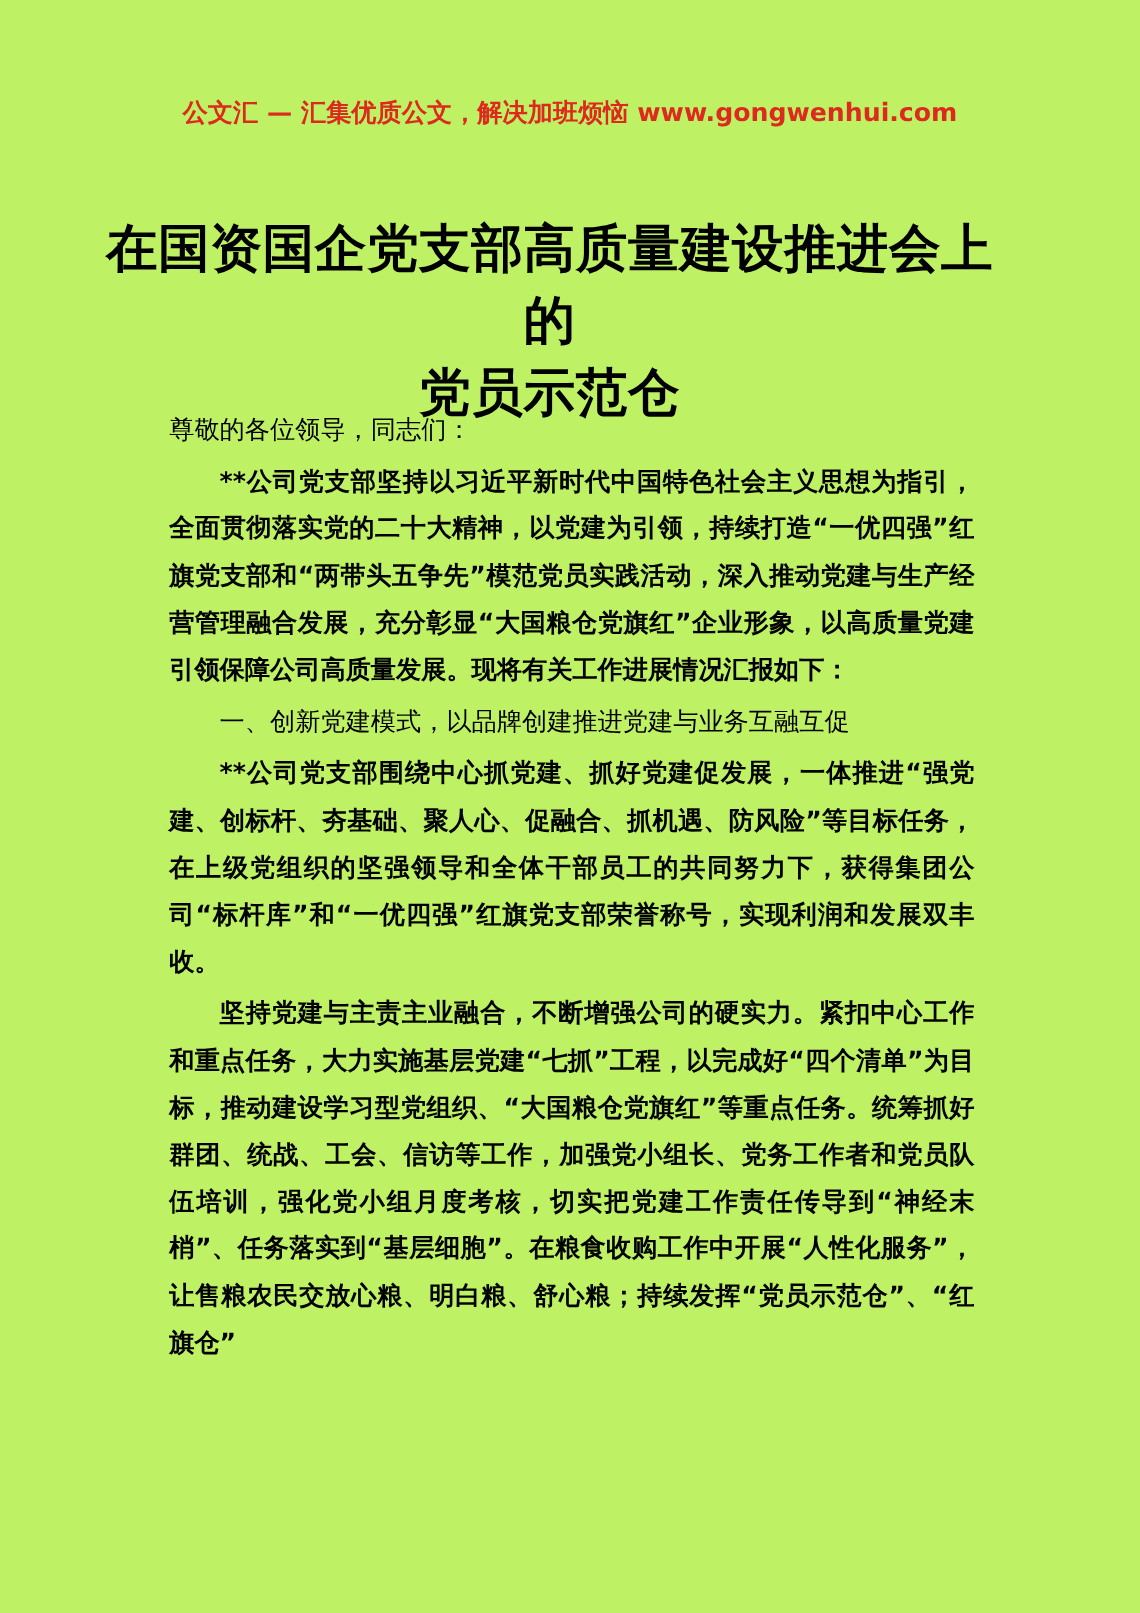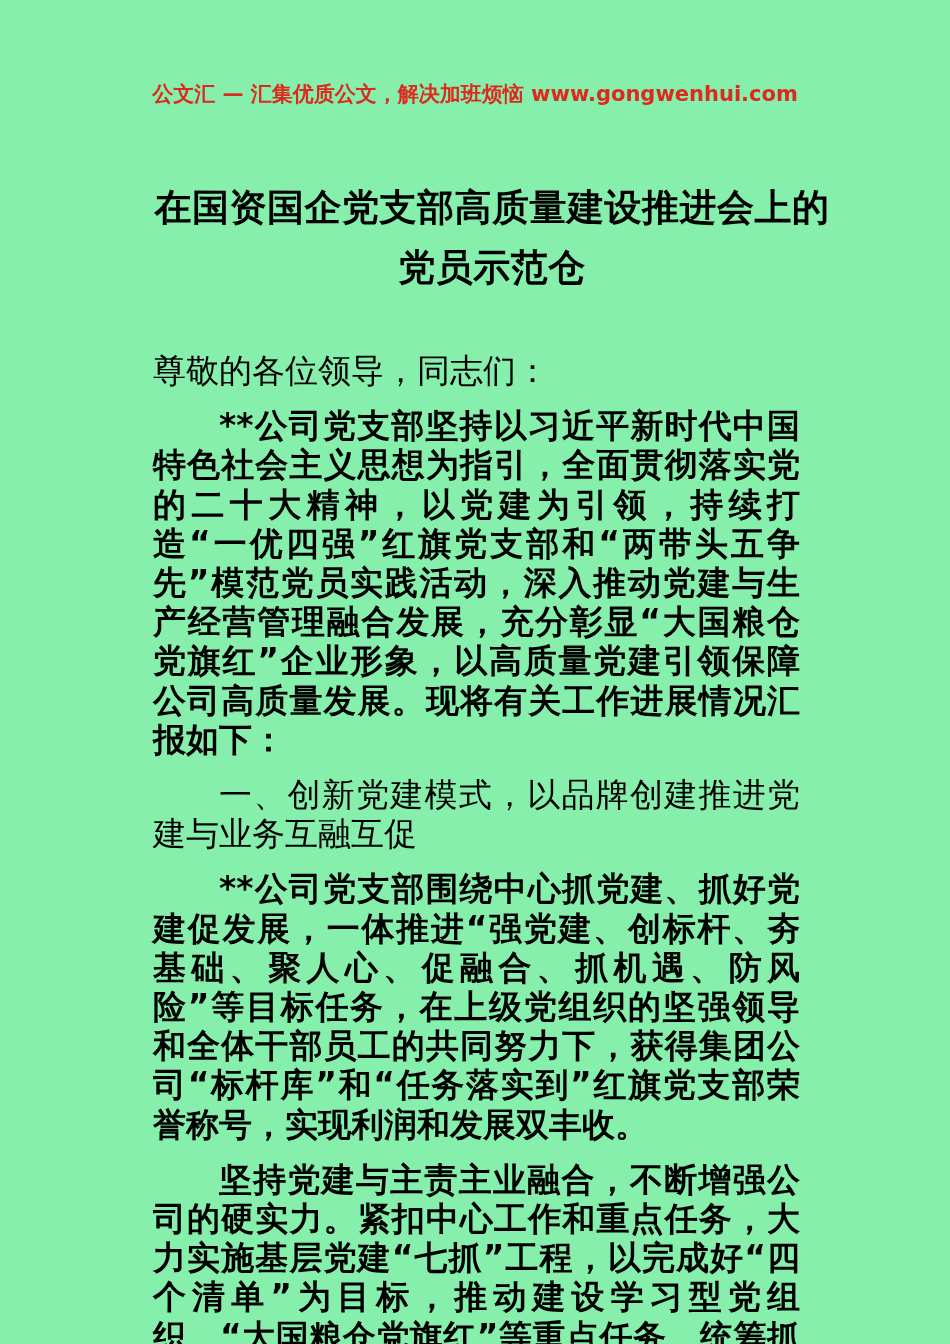--- a/index.html
+++ b/index.html
@@ -4,21 +4,21 @@
 <style>
   html, body {
     margin: 0;
     padding: 0;
     background: #ffffff;
   }
   .page {
     position: relative;
     width: 950px;
     height: 1344px;
-    background: #86efac;
+    background: #bef264;
     overflow: hidden;
     font-family: "DejaVu Sans", "Liberation Sans", sans-serif;
     -webkit-font-smoothing: antialiased;
   }
 
   
   .watermark {
     position: absolute;
     top: 80px;
     left: 0;
@@ -32,44 +32,44 @@
     white-space: nowrap;
   }
   .watermark .wm-url {
     font-weight: 600;
   }
 
   
   .doc-title {
     position: absolute;
     top: 178px;
-    left: 112px;
+    left: 78px;
     width: 760px;
     text-align: center;
-    font-size: 37px;
+    font-size: 43px;
     line-height: 60px;
     font-weight: 700;
     color: #000000;
     letter-spacing: 0.5px;
   }
   .doc-title .tline {
     display: block;
   }
 
   
   .body-area {
     position: absolute;
     top: 335px;
     left: 137px;
     width: 679px;
   }
   p.para {
-    margin: 16px;
+    margin: 4px;
     padding: 0;
-    font-size: 33px;
+    font-size: 21px;
     line-height: 39.2px;
     color: #000000;
     text-align: justify;
     text-justify: inter-ideograph;
     word-break: break-all;
     letter-spacing: 0px;
   }
   p.indent {
     text-indent: 2em;
     font-weight: bold;
@@ -91,17 +91,17 @@
 
   <div class="doc-title">
     <span class="tline">在国资国企党支部高质量建设推进会上的</span>
     <span class="tline">党员示范仓</span>
   </div>
 
   <div class="body-area">
     <p class="para">尊敬的各位领导，同志们：</p>
     <p class="para indent">**公司党支部坚持以习近平新时代中国特色社会主义思想为指引，全面贯彻落实党的二十大精神，以党建为引领，持续打造“一优四强”红旗党支部和“两带头五争先”模范党员实践活动，深入推动党建与生产经营管理融合发展，充分彰显“大国粮仓党旗红”企业形象，以高质量党建引领保障公司高质量发展。现将有关工作进展情况汇报如下：</p>
     <p class="para heading">一、创新党建模式，以品牌创建推进党建与业务互融互促</p>
-    <p class="para indent">**公司党支部围绕中心抓党建、抓好党建促发展，一体推进“强党建、创标杆、夯基础、聚人心、促融合、抓机遇、防风险”等目标任务，在上级党组织的坚强领导和全体干部员工的共同努力下，获得集团公司“标杆库”和“任务落实到”红旗党支部荣誉称号，实现利润和发展双丰收。</p>
+    <p class="para indent">**公司党支部围绕中心抓党建、抓好党建促发展，一体推进“强党建、创标杆、夯基础、聚人心、促融合、抓机遇、防风险”等目标任务，在上级党组织的坚强领导和全体干部员工的共同努力下，获得集团公司“标杆库”和“一优四强”红旗党支部荣誉称号，实现利润和发展双丰收。</p>
     <p class="para indent">坚持党建与主责主业融合，不断增强公司的硬实力。紧扣中心工作和重点任务，大力实施基层党建“七抓”工程，以完成好“四个清单”为目标，推动建设学习型党组织、“大国粮仓党旗红”等重点任务。统筹抓好群团、统战、工会、信访等工作，加强党小组长、党务工作者和党员队伍培训，强化党小组月度考核，切实把党建工作责任传导到“神经末梢”、任务落实到“基层细胞”。在粮食收购工作中开展“人性化服务”，让售粮农民交放心粮、明白粮、舒心粮；持续发挥“党员示范仓”、“红旗仓”</p>
   </div>
 
 </div>
 
 </body></html>

